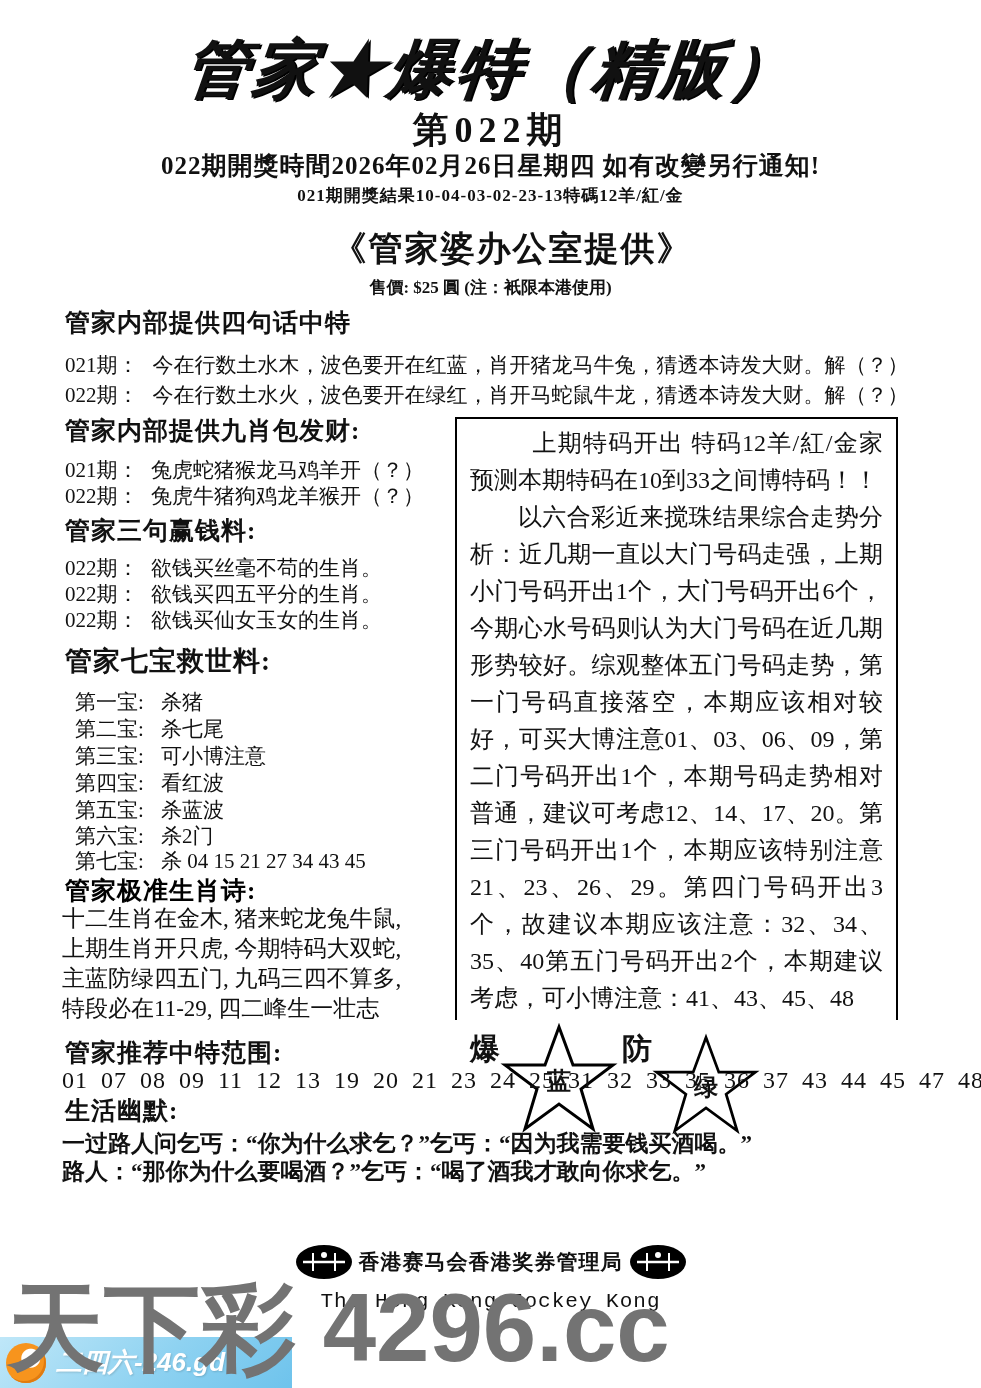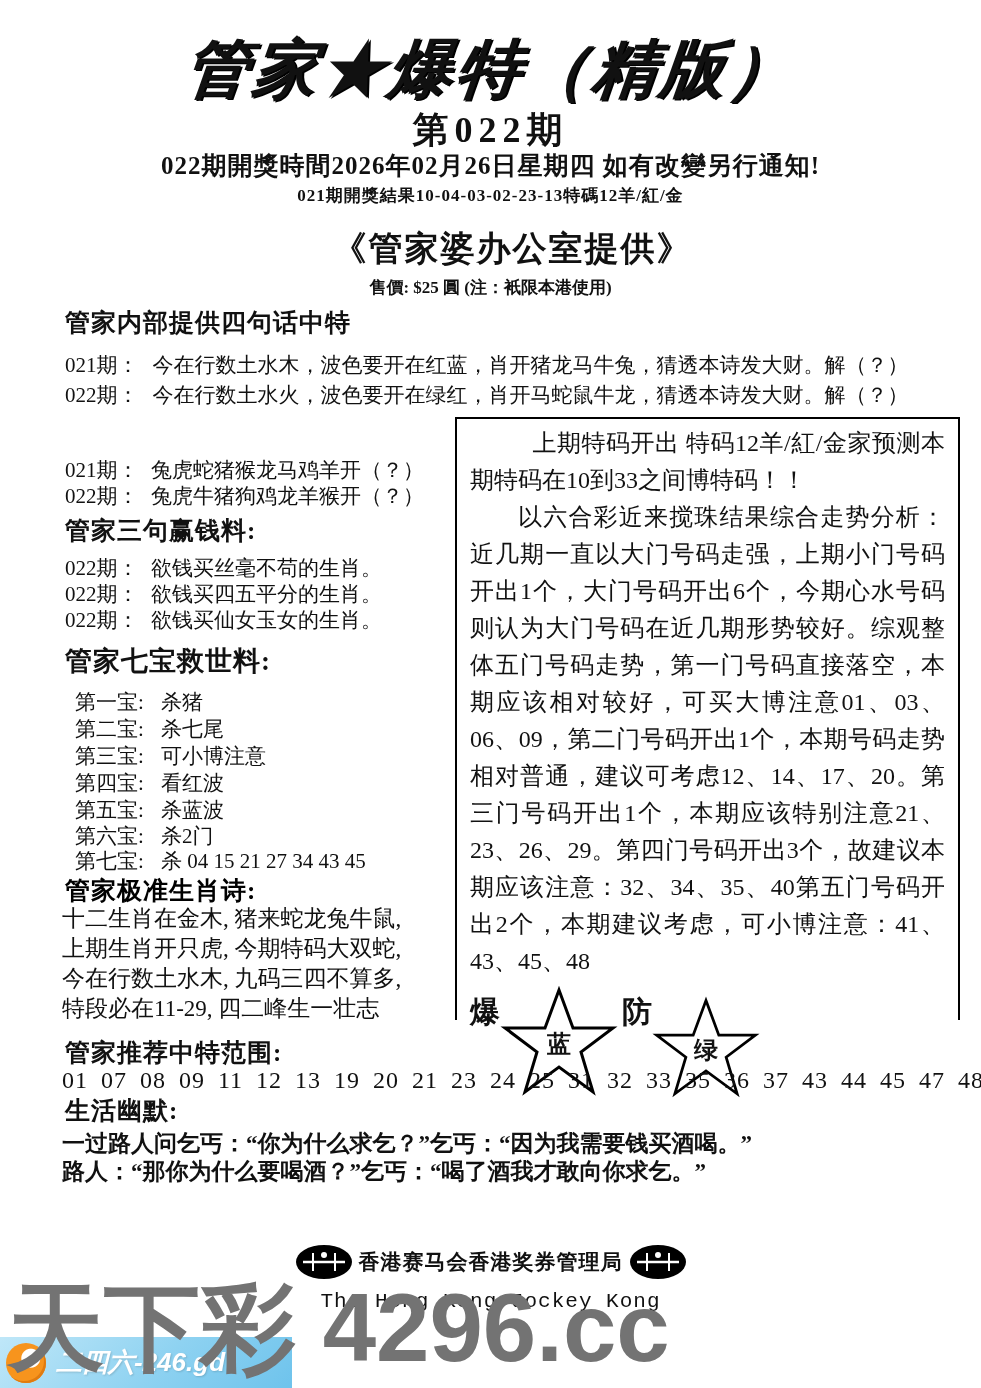--- a/index.html
+++ b/index.html
@@ -20,21 +20,21 @@
   .result{top:184px;font-size:17px;font-weight:bold;letter-spacing:1px;}
   .provider{top:226px;font-size:34px;font-weight:600;letter-spacing:2px;padding-left:44px;}
   .price{top:276px;font-size:17px;font-weight:bold;}
   .h-left{left:65px;font-size:25px;font-weight:bold;letter-spacing:1px;white-space:nowrap;}
   .line{left:65px;font-size:21px;white-space:nowrap;}
   .line .lbl{margin-right:14px;}
   .row-label{display:inline-block;min-width:86px;}
   .poem-head{filter:blur(0.4px) contrast(1.6);}
   .poem-line{left:62px;font-size:23px;white-space:nowrap;}
   .rightbox{
-    left:455px;top:417px;width:505px;height:603px;
+    left:455px;top:417px;width:443px;height:603px;
     border-left:2px solid #000;border-right:2px solid #000;border-top:2px solid #000;
     box-sizing:border-box;padding:6px 13px 0 13px;
   }
   .rightbox p{margin:0;font-size:24px;line-height:37px;text-align:justify;}
   .p1{text-indent:2.6em;}
   .p2{text-indent:2em;}
   .stars{display:flex;align-items:flex-start;margin-top:6px;}
   .star-group{display:flex;}
   .star-cap{font-size:30px;font-weight:bold;margin-top:6px;}
   .star-wrap{position:relative;width:118px;height:112px;}
@@ -86,20 +86,21 @@
   <div class="abs ctr price">售價: $25 圓 (注：衹限本港使用)</div>
 
   <div class="abs h-left" style="top:306px;">管家内部提供四句话中特</div>
   <div class="abs line" style="top:351px;">
     <span class="lbl">021期：</span><span>今在行数土水木，波色要开在红蓝，肖开猪龙马牛兔，猜透本诗发大财。解（？）</span>
   </div>
   <div class="abs line" style="top:381px;">
     <span class="lbl">022期：</span><span>今在行数土水火，波色要开在绿红，肖开马蛇鼠牛龙，猜透本诗发大财。解（？）</span>
   </div>
 
+  <div class="abs h-left" style="top:414px;">管家内部提供九肖包发财:</div>
   <div class="abs line" style="top:456px;">
     <span class="row-label">021期：</span><span>兔虎蛇猪猴龙马鸡羊开（？）</span>
   </div>
   <div class="abs line" style="top:482px;">
     <span class="row-label">022期：</span><span>兔虎牛猪狗鸡龙羊猴开（？）</span>
   </div>
 
   <div class="abs h-left" style="top:514px;">管家三句赢钱料:</div>
   <div class="abs line" style="top:554px;">
     <span class="row-label">022期：</span><span>欲钱买丝毫不苟的生肖。</span>
@@ -130,21 +131,21 @@
   <div class="abs line" style="top:822px;left:75px;">
     <span class="row-label">第六宝:</span><span>杀2门</span>
   </div>
   <div class="abs line" style="top:847px;left:75px;">
     <span class="row-label">第七宝:</span><span>杀 04 15 21 27 34 43 45</span>
   </div>
 
   <div class="abs poem-line" style="top:903px;">十二生肖在金木, 猪来蛇龙兔牛鼠,</div>
   <div class="abs h-left poem-head" style="top:874px;">管家极准生肖诗:</div>
   <div class="abs poem-line" style="top:933px;">上期生肖开只虎, 今期特码大双蛇,</div>
-  <div class="abs poem-line" style="top:963px;">今在行数土水木, 九码三四不算多,</div>
+  <div class="abs poem-line" style="top:963px;">主蓝防绿四五门, 九码三四不算多,</div>
   <div class="abs poem-line" style="top:993px;">特段必在11-29, 四二峰生一壮志</div>
 
   <div class="abs rightbox">
     <p class="p1">上期特码开出 特码12羊/紅/金家预测本期特码在10到33之间博特码！！</p>
     <p class="p2">以六合彩近来搅珠结果综合走势分析：近几期一直以大门号码走强，上期小门号码开出1个，大门号码开出6个，今期心水号码则认为大门号码在近几期形势较好。综观整体五门号码走势，第一门号码直接落空，本期应该相对较好，可买大博注意01、03、06、09，第二门号码开出1个，本期号码走势相对普通，建议可考虑12、14、17、20。第三门号码开出1个，本期应该特别注意21、23、26、29。第四门号码开出3个，故建议本期应该注意：32、34、35、40第五门号码开出2个，本期建议考虑，可小博注意：41、43、45、48</p>
     <div class="stars">
       <div class="star-group">
         <span class="star-cap">爆</span>
         <span class="star-wrap">
           <svg width="118" height="112" viewBox="0 0 118 112">

